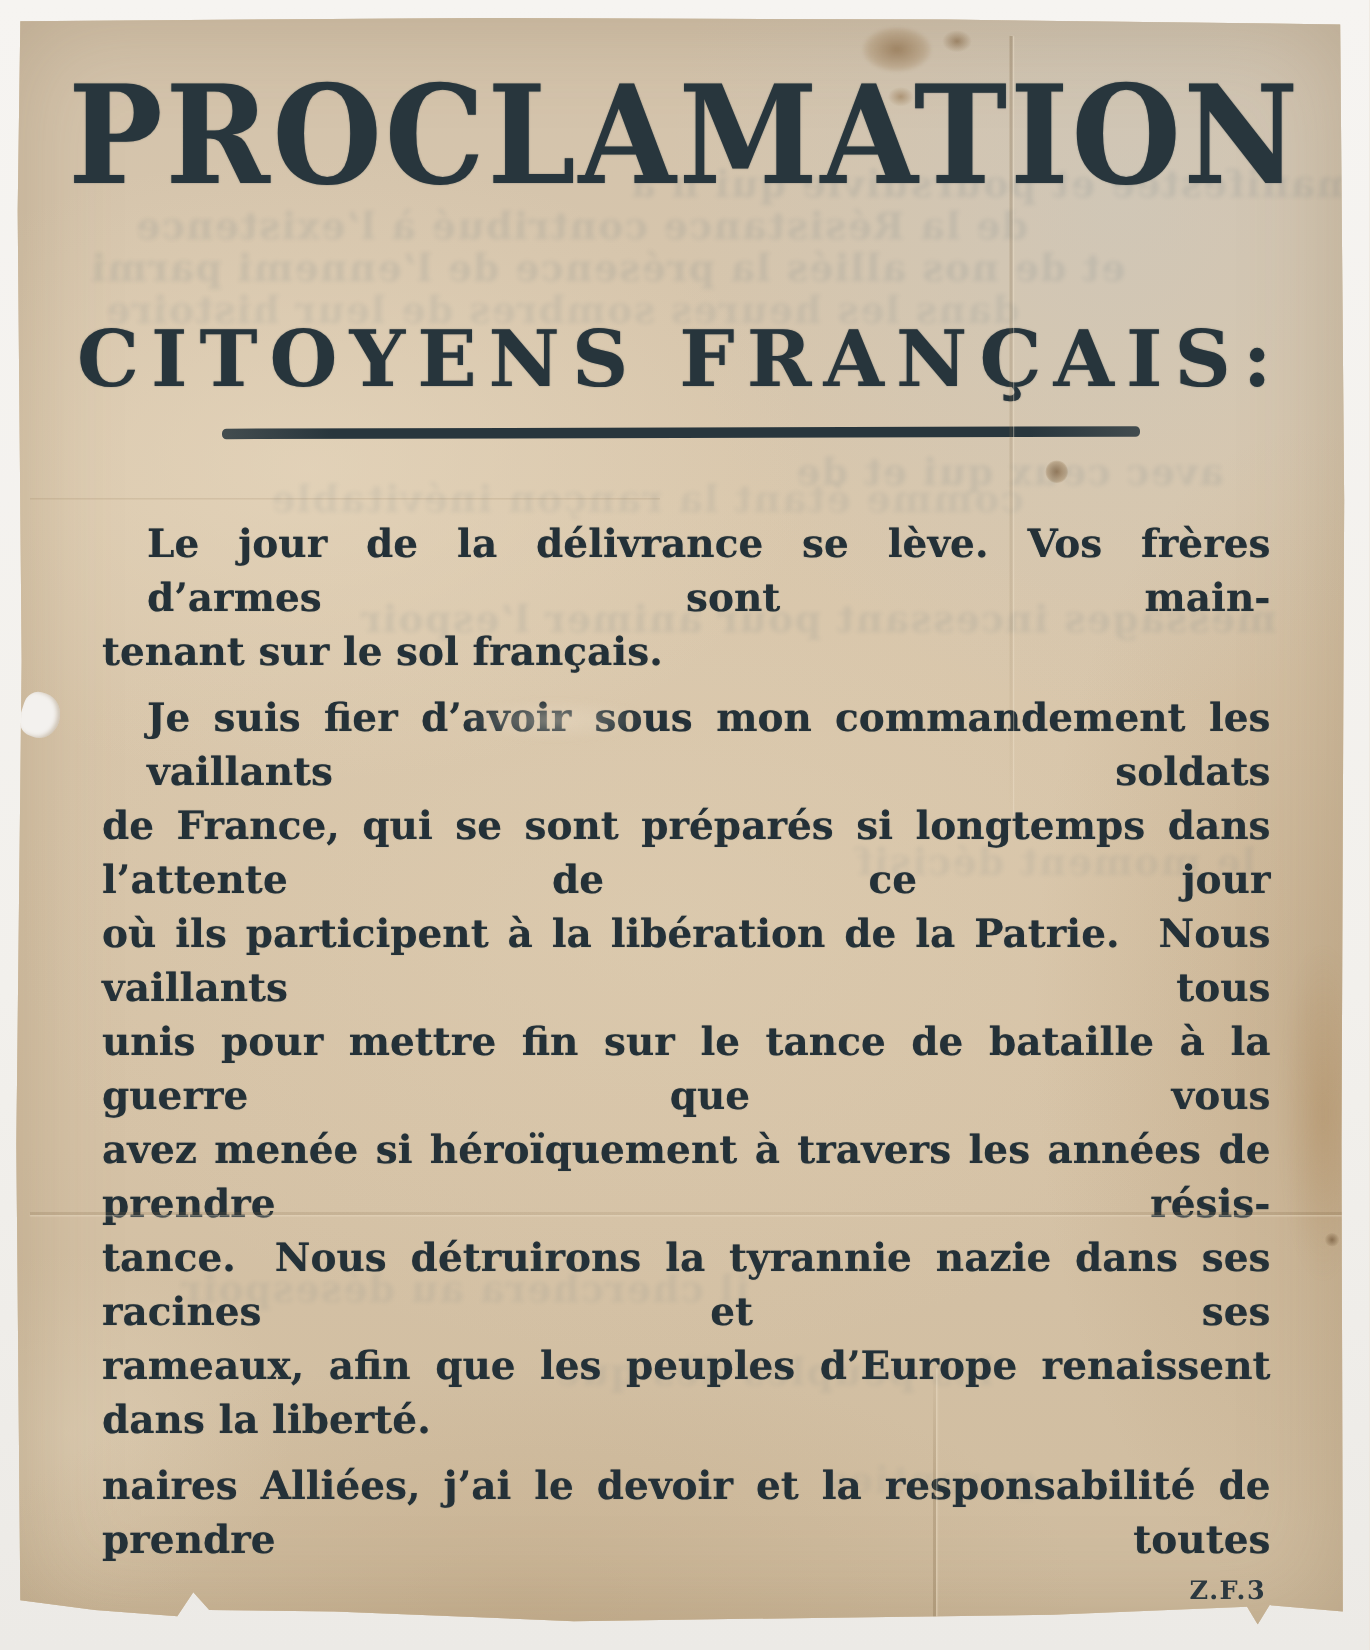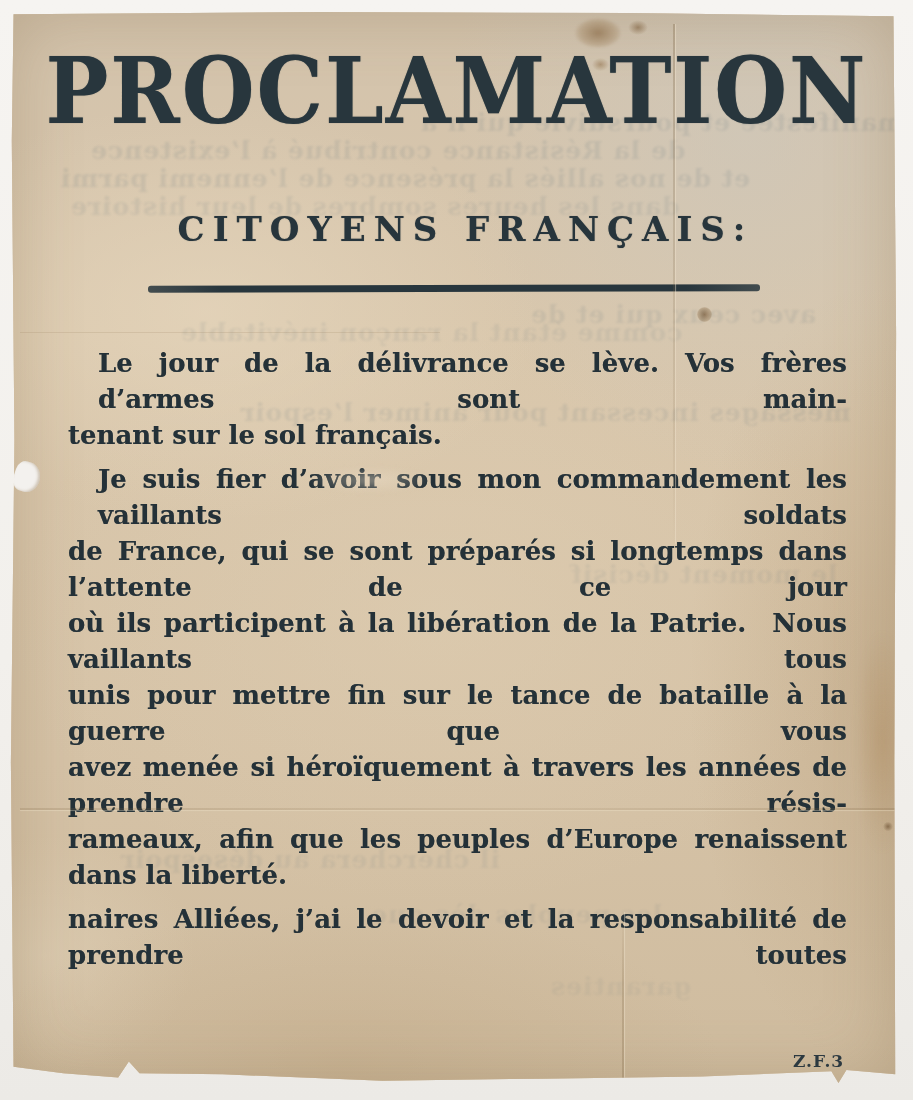--- a/index.html
+++ b/index.html
@@ -70,24 +70,24 @@
     font-size: 91px;
     letter-spacing: 2px;
     transform: scaleX(0.92);
     color: #28363d;
     text-shadow: 0 0 1px rgba(40,54,61,0.55);
     white-space: nowrap;
   }
 
   .subtitle {
     position: absolute;
-    top: 197px; left: 12px; width: 100%;
+    top: 197px; left: 0; width: 100%;
     text-align: center;
     font-weight: bold;
-    font-size: 34px;
+    font-size: 52px;
     letter-spacing: 8px;
     color: #27353c;
     text-shadow: 0 0 1px rgba(40,54,61,0.5);
     white-space: nowrap;
   }
   .subtitle-rule {
     position: absolute;
     top: 273px; left: 50%;
     width: 612px; height: 7px;
     transform: translateX(-50%) rotate(-0.15deg);
@@ -182,20 +182,21 @@
         <div class="para">
           <div class="line first">Le jour de la délivrance se lève. Vos frères d’armes sont main-</div>
           <div class="line last">tenant sur le sol français.</div>
         </div>
         <div class="para">
           <div class="line first">Je suis fier d’avoir sous mon commandement les vaillants soldats</div>
           <div class="line">de France, qui se sont préparés si longtemps dans l’attente de ce jour</div>
           <div class="line">où ils participent à la libération de la Patrie. Nous vaillants tous</div>
           <div class="line">unis pour mettre fin sur le tance de bataille à la guerre que vous</div>
           <div class="line">avez menée si héroïquement à travers les années de prendre résis-</div>
+          <div class="line">tance. Nous détruirons la tyrannie nazie dans ses racines et ses</div>
           <div class="line last">rameaux, afin que les peuples d’Europe renaissent dans la liberté.</div>
         </div>
         <div class="para">
           <div class="line">naires Alliées, j’ai le devoir et la responsabilité de prendre toutes</div>
         </div>
       </div>
     <div class="printer-mark">Z.F.3</div>
   </div>
 
   <div class="blemish stain-a"></div>

